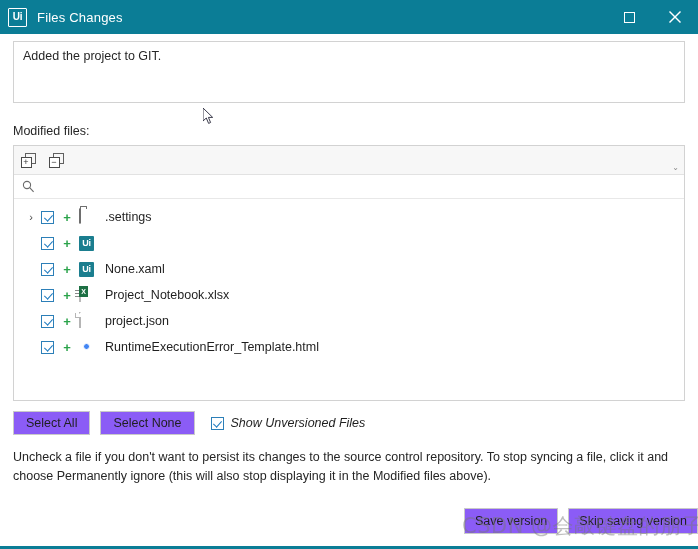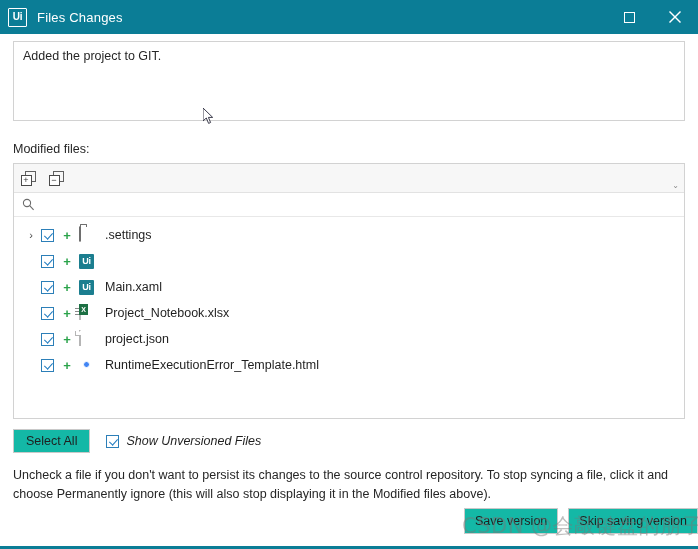--- a/index.html
+++ b/index.html
@@ -78,21 +78,21 @@
   .field-label {
     margin-top: 14px;
     font-size: 12.5px;
     color: #262626;
   }
   .req {
     color: #0b7d96;
   }
   .msg-box {
     margin-top: 7px;
-    height: 80px;
+    height: 62px;
     border: 1px solid #d2d2d2;
     background: #ffffff;
     padding: 7px 9px;
     box-sizing: border-box;
     font-size: 12.5px;
     color: #262626;
     position: relative;
   }
   .modified-label {
     margin-top: 21px;
@@ -367,21 +367,21 @@
   
   .ctrl-row {
     margin-top: 10px;
     display: flex;
     align-items: center;
   }
   .btn {
     font-family: "Liberation Sans", sans-serif;
     font-size: 12.5px;
     color: #1f1f1f;
-    background: #14b8a6;
+    background: #8b5cf6;
     border: 1px solid #c9c9c9;
     padding: 4px 12px;
     line-height: 1.15;
     cursor: pointer;
   }
   .btn + .btn { margin-left: 10px; }
   .chk-inline {
     display: flex;
     align-items: center;
     margin-left: 16px;
@@ -511,21 +511,21 @@
           </span>
       </div>
 
       <div class="tree-row">
         <span class="chev blank"></span>
         <span class="cb"></span>
         <span class="plus">+</span>
         <span class="fileicon">
             <span class="ic-ui">Ui</span>
           </span>
-        <span class="fname">Main.xaml</span>
+        <span class="fname">None.xaml</span>
       </div>
 
       <div class="tree-row">
         <span class="chev blank"></span>
         <span class="cb"></span>
         <span class="plus">+</span>
         <span class="fileicon"><span class="ic-xlsx"></span></span>
         <span class="fname">Project_Notebook.xlsx</span>
       </div>
 
@@ -543,20 +543,21 @@
         <span class="plus">+</span>
         <span class="fileicon"><span class="ic-chrome"></span></span>
         <span class="fname">RuntimeExecutionError_Template.html</span>
       </div>
 
     </div>
   </div>
 
   <div class="ctrl-row">
     <button class="btn">Select All</button>
+    <button class="btn">Select None</button>
     <div class="chk-inline">
       <span class="cb"></span>
       <span class="chk-label">Show Unversioned Files</span>
     </div>
   </div>
 
   <div class="hint">Uncheck a file if you don't want to persist its changes to the source control repository. To stop syncing a file, click it and choose Permanently ignore (this will also stop displaying it in the Modified files above).</div>
 
 </div>
 

